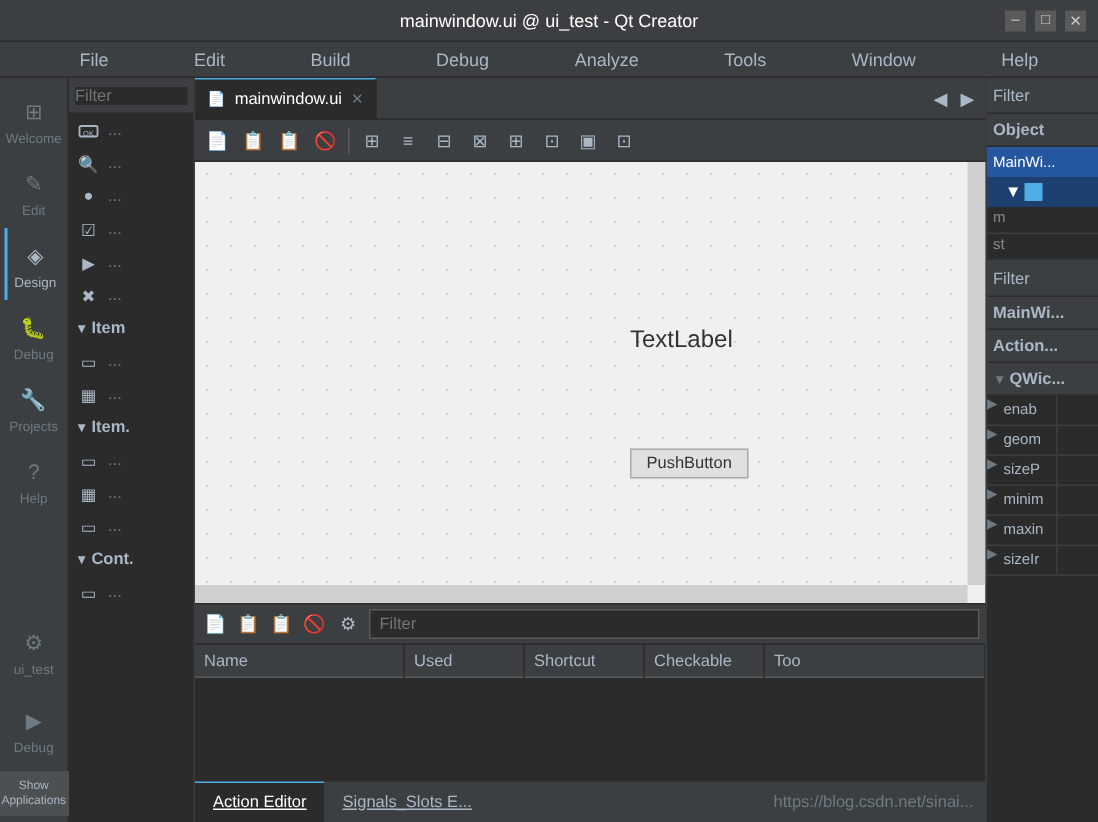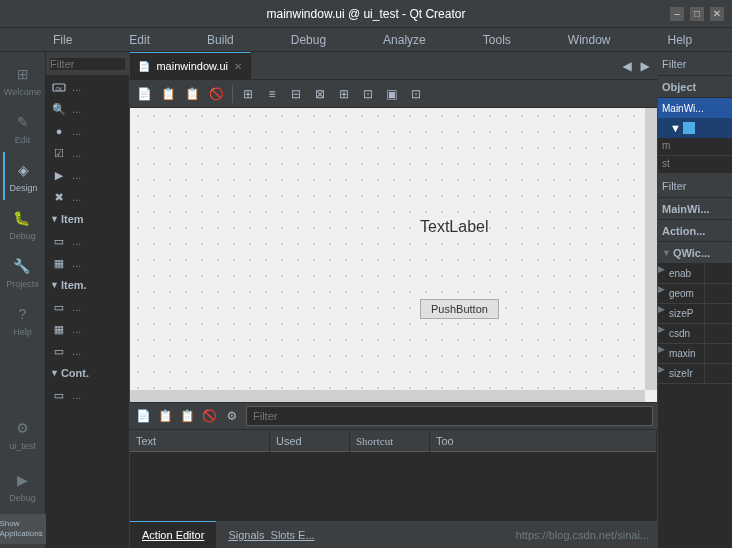--- a/index.html
+++ b/index.html
@@ -64,21 +64,21 @@
     .canvas-scrollbar-v { position: absolute; top: 0; right: 0; bottom: 12px; width: 12px; background: #d0d0d0; }
     .action-filter-bar { height: 28px; background: #3c3f41; display: flex; align-items: center; padding: 0 4px; gap: 4px; border-top: 1px solid #2b2b2b; border-bottom: 1px solid #2b2b2b; }
     .action-filter-input { background: #2b2b2b; border: 1px solid #5a5a5a; color: #a9b7c6; font-size: 11px; padding: 2px 6px; height: 20px; flex: 1; outline: none; }
     .action-toolbar { display: flex; align-items: center; gap: 2px; }
     .action-table { height: 90px; background: #2b2b2b; overflow: hidden; }
     .action-table-header { display: flex; background: #3c3f41; border-bottom: 1px solid #5a5a5a; height: 22px; }
     .action-table-col { padding: 0 6px; height: 22px; display: flex; align-items: center; font-size: 11px; color: #a9b7c6; border-right: 1px solid #2b2b2b; }
     .action-table-col.name { width: 140px; }
     .action-table-col.used { width: 80px; }
     .action-table-col.text { width: 80px; }
-    .action-table-col.shortcut { width: 80px; font-family: Liberation Serif, serif; }
+    .action-table-col.shortcut { width: 80px; }
     .action-table-col.checkable { width: 80px; }
     .action-table-col.tooltip { flex: 1; }
     
     
     .bottom-tab-bar { height: 28px; background: #3c3f41; display: flex; align-items: center; border-top: 1px solid #2b2b2b; }
     .bottom-tab { padding: 0 12px; height: 28px; display: flex; align-items: center; cursor: pointer; font-size: 11px; color: #a9b7c6; text-decoration: underline; }
     .bottom-tab.active { background: #2b2b2b; color: #ffffff; border-top: 1px solid #4eade5; }
     .status-bar-text { margin-left: auto; padding-right: 8px; font-size: 11px; color: #6d7a82; }
     
     
@@ -155,21 +155,21 @@
       <div class="activity-item">
         <div class="activity-icon">⚙</div>
         <span>ui_test</span>
       </div>
       <div class="activity-item">
         <div class="activity-icon">▶</div>
         <span>Debug</span>
       </div>
     </div>
     <div class="show-apps">
-      <span style="font-size:8px; text-align:left; line-height:1.2;">Show Applications</span>
+      <span style="font-size:8px; text-align:center; line-height:1.2;">Show Applications</span>
     </div>
   </div>
 
   <div class="widget-panel">
     <div class="widget-filter">
       <input type="text" placeholder="Filter" style="background: rgb(43, 43, 43); border: none; color: rgb(169, 183, 198); font-size: 11px; width: 100%; outline: none;">
     </div>
     <div class="widget-list">
 
       <div class="widget-item">
@@ -286,23 +286,24 @@
         <button class="toolbar-btn" style="width:20px; height:20px;">📋</button>
         <button class="toolbar-btn" style="width:20px; height:20px;">📋</button>
         <button class="toolbar-btn" style="width:20px; height:20px;">🚫</button>
         <button class="toolbar-btn" style="width:20px; height:20px;">⚙</button>
       </div>
       <input class="action-filter-input" type="text" placeholder="Filter" style="">
     </div>
 
     <div class="action-table">
       <div class="action-table-header">
-        <div class="action-table-col name">Text</div>
+        <div class="action-table-col name">Name</div>
         <div class="action-table-col used">Used</div>
         <div class="action-table-col shortcut">Shortcut</div>
+        <div class="action-table-col checkable">Checkable</div>
         <div class="action-table-col tooltip">Too</div>
       </div>
     </div>
 
     <div class="bottom-tab-bar">
       <div class="bottom-tab active">Action Editor</div>
       <div class="bottom-tab">Signals_Slots E...</div>
       <span class="status-bar-text">https://blog.csdn.net/sinai...</span>
     </div>
   </div>
@@ -338,21 +339,21 @@
         <div class="right-prop-label">geom</div>
         <div class="right-prop-val"></div>
       </div>
       <div class="right-prop-row">
         <span class="right-prop-expand">▶</span>
         <div class="right-prop-label">sizeP</div>
         <div class="right-prop-val"></div>
       </div>
       <div class="right-prop-row">
         <span class="right-prop-expand">▶</span>
-        <div class="right-prop-label">csdn</div>
+        <div class="right-prop-label">minim</div>
         <div class="right-prop-val"></div>
       </div>
       <div class="right-prop-row">
         <span class="right-prop-expand">▶</span>
         <div class="right-prop-label">maxin</div>
         <div class="right-prop-val"></div>
       </div>
       <div class="right-prop-row">
         <span class="right-prop-expand">▶</span>
         <div class="right-prop-label">sizeIr</div>

